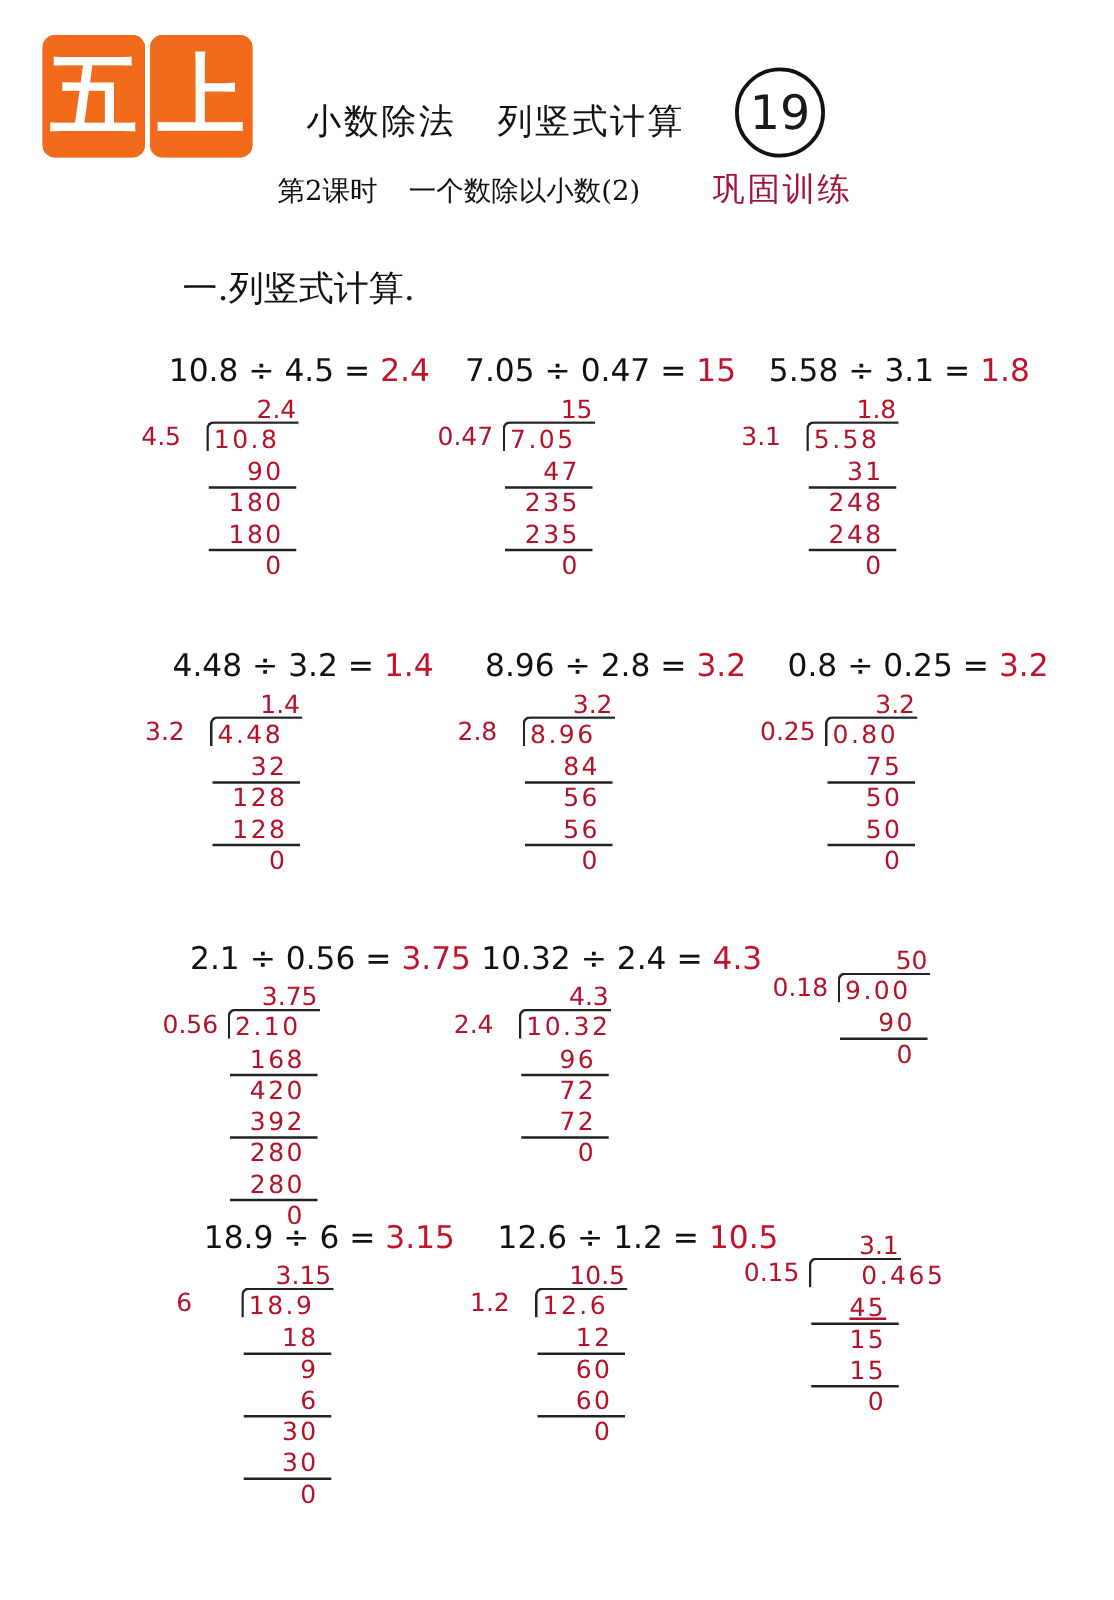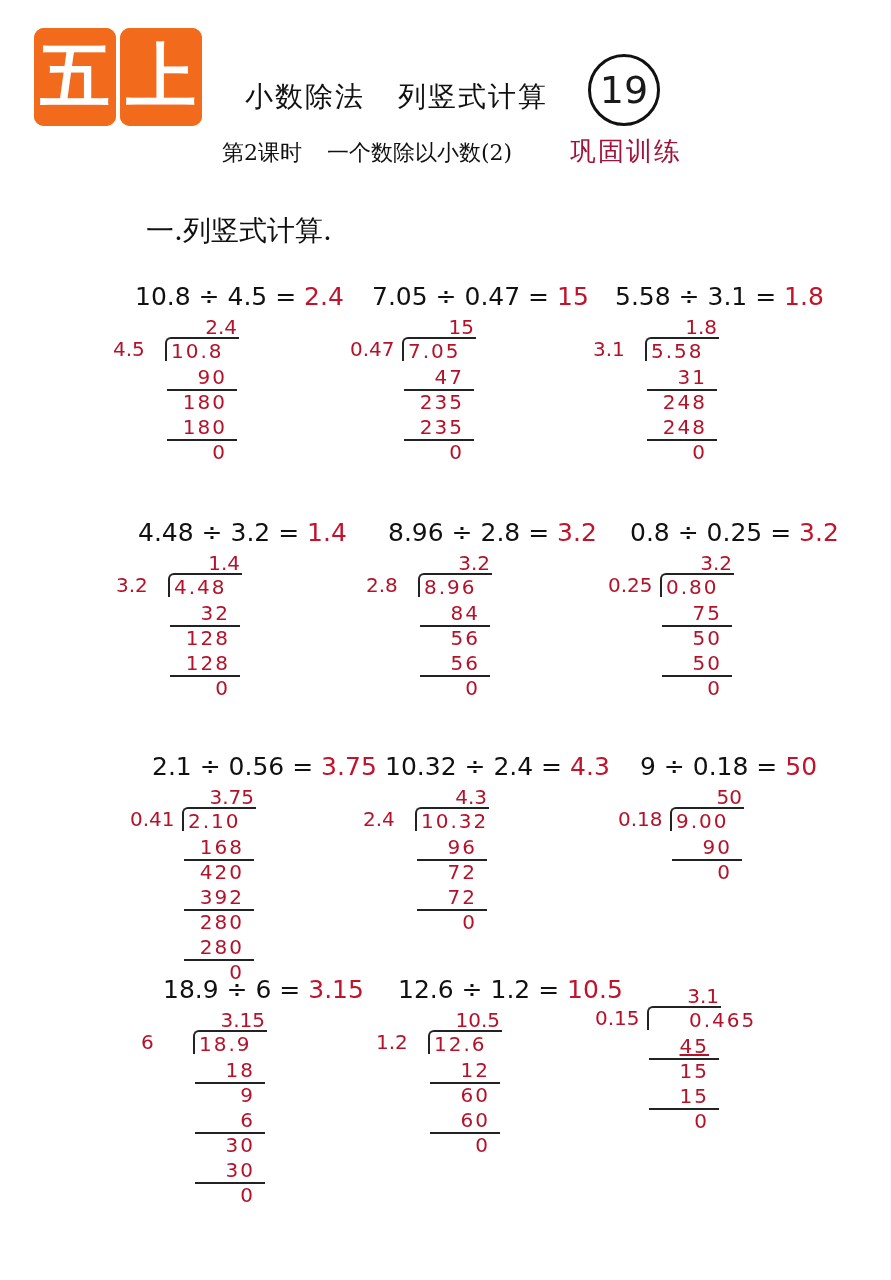--- a/index.html
+++ b/index.html
@@ -141,21 +141,21 @@
         <div class="rule" style="left: 32px; width: 70px; top: 74px;"></div>
         <div class="step" style="left: 30px; width: 62px; top: 75px;">50</div>
         <div class="step" style="left: 30px; width: 62px; top: 100px;">50</div>
         <div class="rule" style="left: 32px; width: 70px; top: 124px;"></div>
         <div class="step" style="left: 30px; width: 62px; top: 125px;">0</div>
       </div>
     </div>
     <div class="problem" style="left: 152px; top: 752px;">
       <div class="eq"><span>2.1 ÷ 0.56 =</span><span class="ans"> 3.75</span></div>
       <div class="work" style="height: 190px; width: 170px;">
-        <div class="divisor" style="left: -22px; top: 22px;">0.41</div>
+        <div class="divisor" style="left: -22px; top: 22px;">0.56</div>
         <div class="bracket" style="left: 30px; top: 22px; width: 72px;"></div>
         <div class="quot" style="left: 30px; width: 72px; top: 0px;">3.75</div>
         <div class="step" style="left: 36px; top: 24px; text-align: left;">2.10</div>
         <div class="step" style="left: 30px; width: 62px; top: 50px;">168</div>
         <div class="rule" style="left: 32px; width: 70px; top: 74px;"></div>
         <div class="step" style="left: 30px; width: 62px; top: 75px;">420</div>
         <div class="step" style="left: 30px; width: 62px; top: 100px;">392</div>
         <div class="rule" style="left: 32px; width: 70px; top: 124px;"></div>
         <div class="step" style="left: 30px; width: 62px; top: 125px;">280</div>
         <div class="step" style="left: 30px; width: 62px; top: 150px;">280</div>
@@ -172,21 +172,20 @@
         <div class="step" style="left: 36px; top: 24px; text-align: left;">10.32</div>
         <div class="step" style="left: 30px; width: 62px; top: 50px;">96</div>
         <div class="rule" style="left: 32px; width: 70px; top: 74px;"></div>
         <div class="step" style="left: 30px; width: 62px; top: 75px;">72</div>
         <div class="step" style="left: 30px; width: 62px; top: 100px;">72</div>
         <div class="rule" style="left: 32px; width: 70px; top: 124px;"></div>
         <div class="step" style="left: 30px; width: 62px; top: 125px;">0</div>
       </div>
     </div>
     <div class="problem" style="left: 640px; top: 752px;">
-      <div class="eq"><span>9 ÷ 0.18 =</span><span class="ans"> 50</span></div>
       <div class="work" style="height: 90px; width: 170px;">
         <div class="divisor" style="left: -22px; top: 22px;">0.18</div>
         <div class="bracket" style="left: 30px; top: 22px; width: 72px;"></div>
         <div class="quot" style="left: 30px; width: 72px; top: 0px;">50</div>
         <div class="step" style="left: 36px; top: 24px; text-align: left;">9.00</div>
         <div class="step" style="left: 30px; width: 62px; top: 50px;">90</div>
         <div class="rule" style="left: 32px; width: 70px; top: 74px;"></div>
         <div class="step" style="left: 30px; width: 62px; top: 75px;">0</div>
       </div>
     </div>

